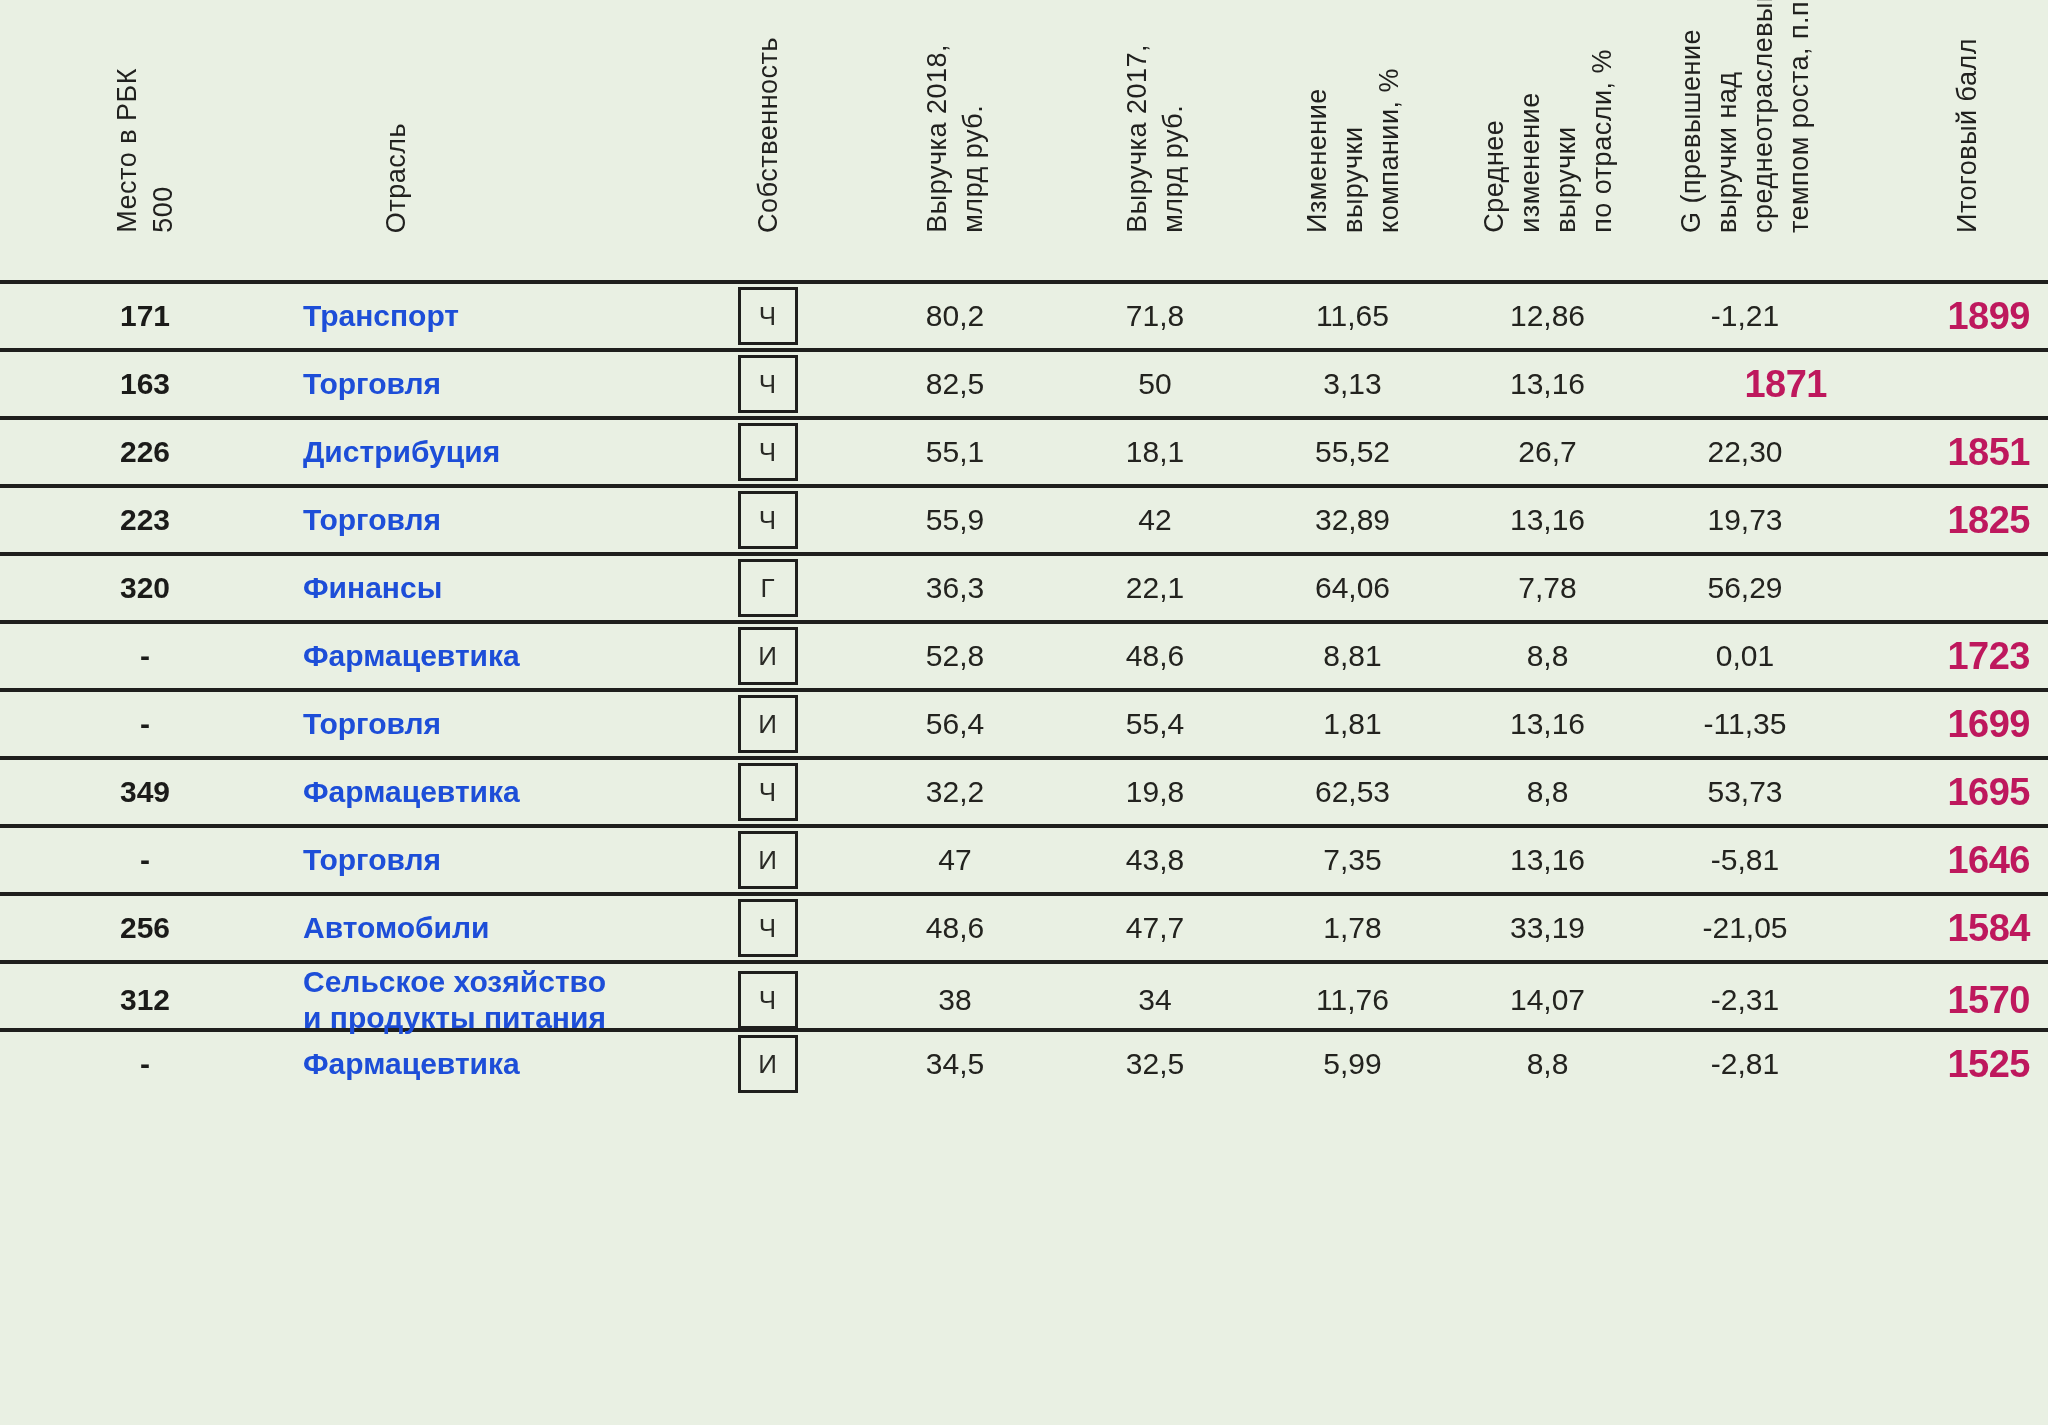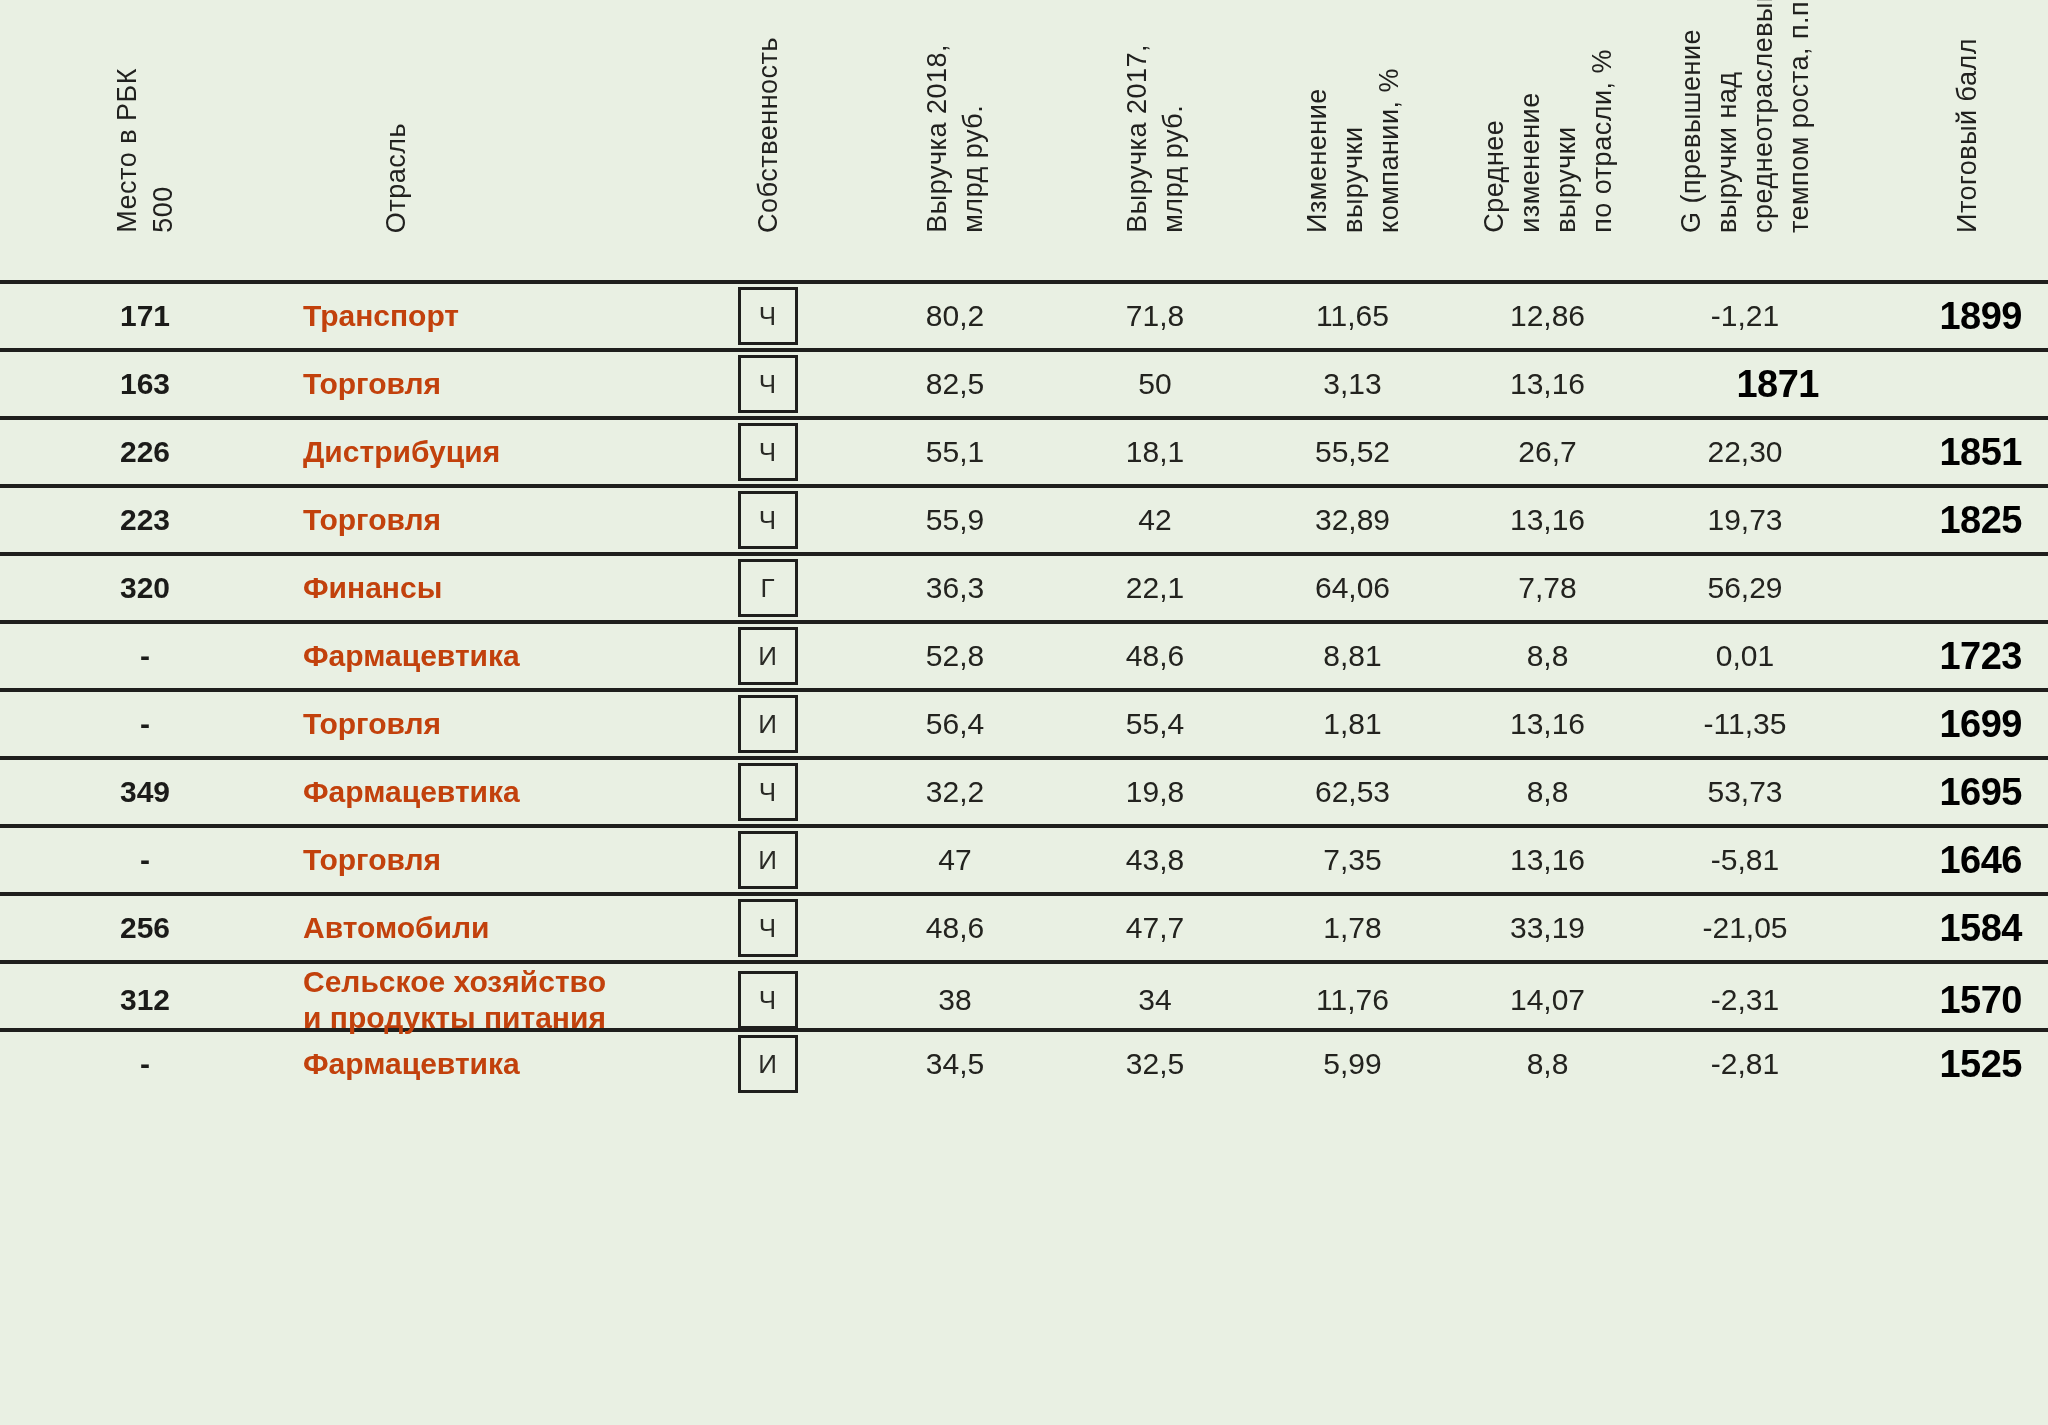--- a/index.html
+++ b/index.html
@@ -35,26 +35,26 @@
     box-sizing:border-box;height:68px;
     border-top:4px solid #1f1f1d;
   }
   .td{
     display:flex;align-items:center;justify-content:center;
     font-size:30px;color:#23231f;
   }
   .c-rank{font-weight:700;color:#1b1b19}
   .c-industry{
     justify-content:flex-start;padding-left:13px;
-    font-weight:700;color:#c2410c;
+    font-weight:700;color:#1d4ed8;
     line-height:36px;white-space:pre-line;
   }
   .c-score{
-    justify-content:flex-end;padding-right:26px;
-    font-weight:700;font-size:38px;letter-spacing:-.5px;color:#000000;
+    justify-content:flex-end;padding-right:18px;
+    font-weight:700;font-size:38px;letter-spacing:-.5px;color:#be185d;
   }
   .own-box{
     box-sizing:content-box;
     display:flex;align-items:center;justify-content:center;
     width:54px;height:52px;border:3px solid #1f1f1d;
     font-size:26px;font-weight:400;color:#2a2a26;
     background:transparent;
   }
 </style>
 </head>

